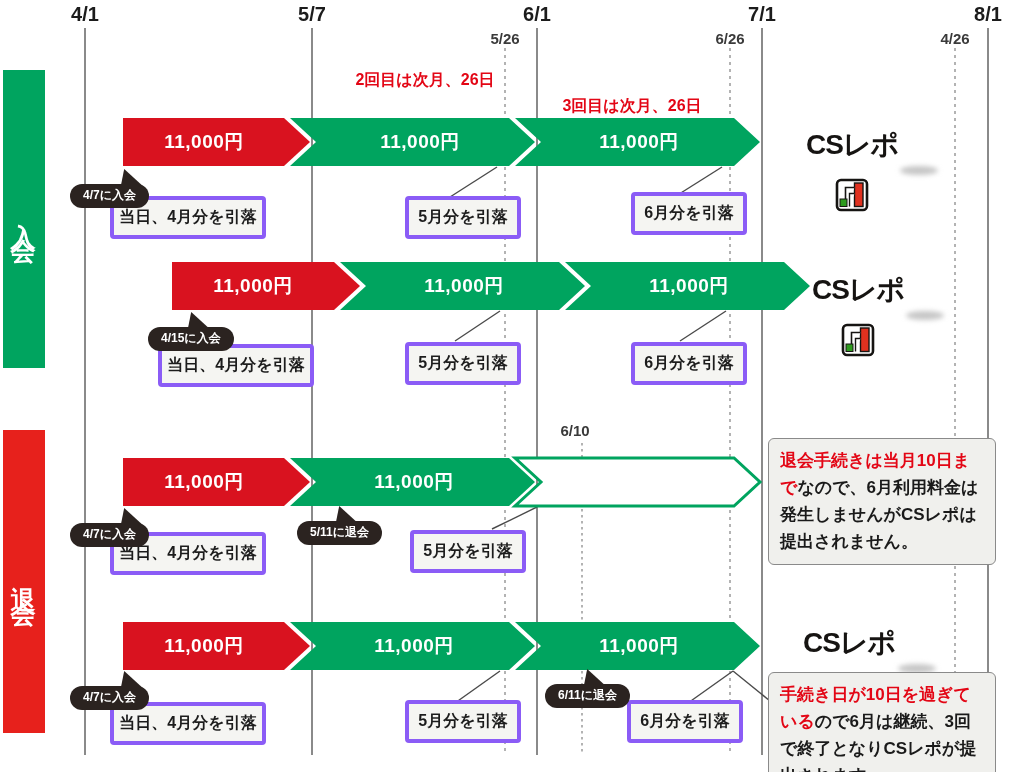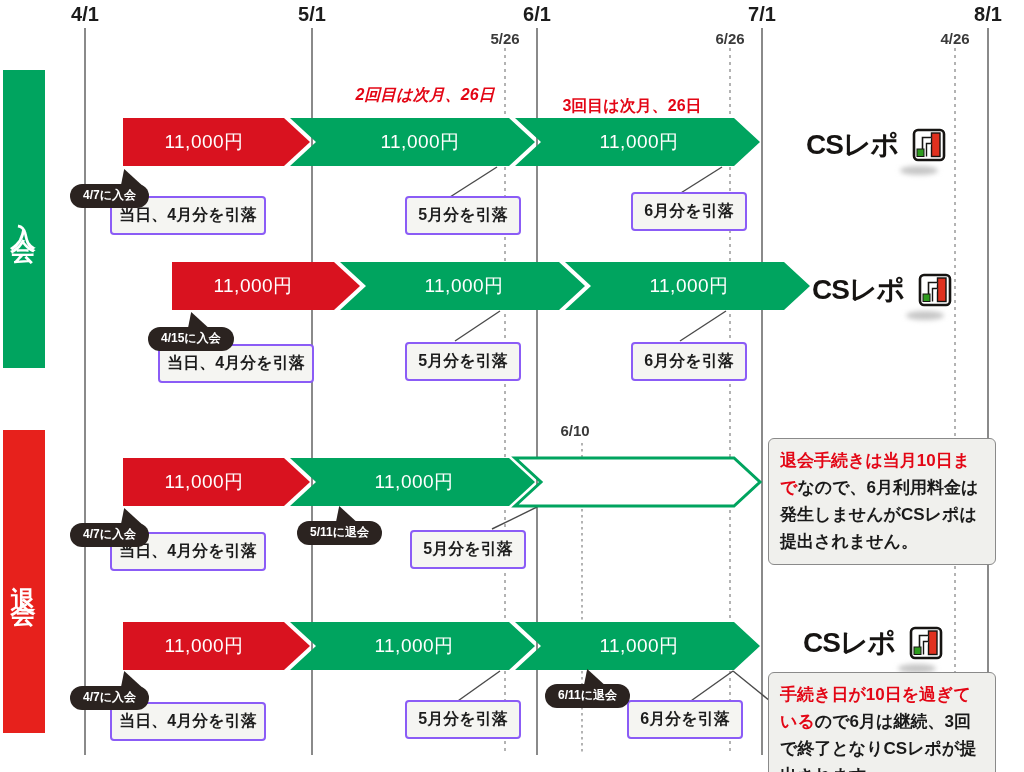--- a/index.html
+++ b/index.html
@@ -14,34 +14,34 @@
 
   .red-note { position:absolute; width:210px; text-align:center; font-size:16px; font-weight:bold; color:#e30615; z-index:2; }
 
   .side { position:absolute; left:3px; width:42px; display:flex; align-items:center; justify-content:center;
           writing-mode:vertical-rl; text-orientation:upright; color:#fff; font-size:25px; font-weight:bold;
           letter-spacing:16px; z-index:2; }
   .side.green { background:#00a45f; }
   .side.red   { background:#e7211c; }
 
   .amt { position:absolute; height:40px; line-height:48px; text-align:center; color:#fff;
-         font-size:19px; font-weight:normal; z-index:2; letter-spacing:0.5px; }
+         font-size:19px; font-weight:bold; z-index:2; letter-spacing:0.5px; }
 
   .bubble { position:absolute; background:#2b2320; color:#fff; font-size:12px; font-weight:bold;
             padding:3px 13px 4px; border-radius:15px; white-space:nowrap; z-index:5; }
   .bubble::before { content:""; position:absolute; top:-15px; border-left:7px solid transparent;
             border-right:15px solid transparent; border-bottom:17px solid #2b2320; transform:skewX(12deg); }
   .bubble.p-right::before { right:8px; }
   .bubble.p-mid::before   { left:44%; }
 
-  .wbox { position:absolute; background:#f5f5f2; border:2px solid #8b5cf6; border-radius:4px;
+  .wbox { position:absolute; background:#f5f5f2; border:4px solid #8b5cf6; border-radius:4px;
           font-size:16px; color:#1c1c1c; font-weight:bold; text-align:center; padding:7px 4px; z-index:4;
           white-space:nowrap; }
 
-  .logo { position:absolute; display:flex; align-items:center; gap:14px; z-index:3; }
+  .logo { position:absolute; display:flex; align-items:center; gap:14px; z-index:3;flex-direction:column; }
   .logo .cstext { font-size:28px; font-weight:900; color:#161412; letter-spacing:-1px; }
   .logo-shadow { position:absolute; width:38px; height:9px; border-radius:50%;
                  background:#c6c6c6; filter:blur(2.5px); z-index:2; }
 
   .note { position:absolute; width:228px; background:#f0f0ed; border:1.5px solid #8a8a8a; border-radius:6px;
           padding:9px 11px; font-size:17px; font-weight:bold; line-height:1.58; color:#1a1a1a; z-index:6; }
   .note .r { color:#e30615; }
 </style>
 </head>
 <body>
@@ -96,31 +96,31 @@
     </g>
 
     <g>
       <polygon points="123,622 284,622 310,646 284,670 123,670" fill="#d9121f"></polygon>
       <polygon points="290,622 509,622 535,646 509,670 290,670 316,646" fill="#00a45f"></polygon>
       <polygon points="515,622 734,622 760,646 734,670 515,670 541,646" fill="#00a45f"></polygon>
     </g>
   </svg>
 
   <div class="mt" style="left:57px;top:3px;">4/1</div>
-  <div class="mt" style="left:284px;top:3px;">5/1</div>
+  <div class="mt" style="left:284px;top:3px;">5/7</div>
   <div class="mt" style="left:509px;top:3px;">6/1</div>
   <div class="mt" style="left:734px;top:3px;">7/1</div>
   <div class="mt" style="left:960px;top:3px;">8/1</div>
 
   <div class="dt" style="left:477px;top:30px;">5/26</div>
   <div class="dt" style="left:702px;top:30px;">6/26</div>
   <div class="dt" style="left:927px;top:30px;">4/26</div>
   <div class="dt" style="left:547px;top:422px;">6/10</div>
 
-  <div class="red-note" style="left:320px;top:85px;font-style:italic;">2回目は次月、26日</div>
+  <div class="red-note" style="left:320px;top:70px;">2回目は次月、26日</div>
   <div class="red-note" style="left:527px;top:80px;margin-top:16px;">3回目は次月、26日</div>
 
   <div class="side green" style="top:70px;height:298px;">入会</div>
   <div class="side red" style="top:430px;height:303px;">退会</div>
 
   <div class="amt" style="left:123px;top:118px;width:162px;">11,000円</div>
   <div class="amt" style="left:320px;top:118px;width:200px;">11,000円</div>
   <div class="amt" style="left:541px;top:118px;width:196px;">11,000円</div>
 
   <div class="amt" style="left:172px;top:262px;width:162px;">11,000円</div>

